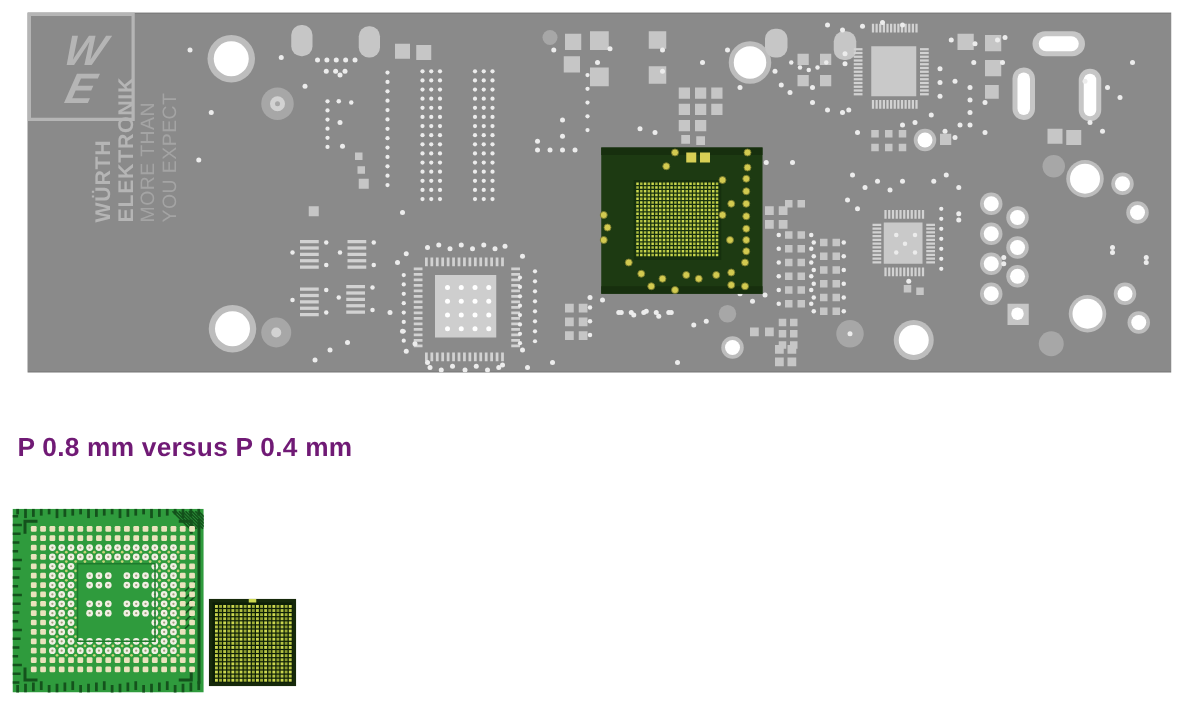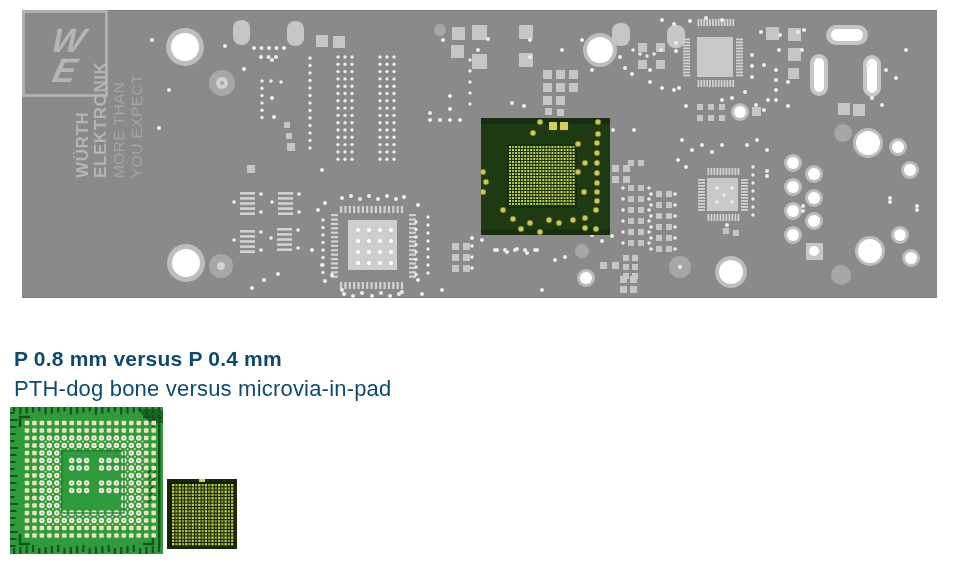--- a/index.html
+++ b/index.html
@@ -15,21 +15,21 @@
   .brand{position:absolute;left:52px;top:168px;width:130px;height:76px;
          transform:rotate(-90deg);transform-origin:0 0;line-height:1;}
   .brand div{white-space:nowrap;}
   .brand .b1{font-weight:bold;font-size:17px;letter-spacing:.6px;color:#b5b5b5;line-height:18px;}
   .brand .b2{font-size:15.5px;letter-spacing:.4px;color:#a4a4a4;line-height:18px;}
 
   
   .logo{position:absolute;left:22px;top:173px;width:86px;height:87px;}
 
   
-  .caption{position:absolute;left:14px;top:347px;color:#0c4a6e;}
+  .caption{position:absolute;left:14px;top:347px;color:#701a75;}
   .caption .title{font-size:21px;font-weight:bold;letter-spacing:.2px;}
   .caption .subtitle{font-size:22px;font-weight:normal;margin-top:5px;letter-spacing:.2px;}
 
   
   .photo{position:absolute;}
   #photo-large{left:10px;top:407px;width:153px;height:147px;}
   #photo-small{left:167px;top:479px;width:70px;height:70px;}
 </style>
 </head>
 <body>
@@ -1217,21 +1217,20 @@
         <rect x="1.5" y="1.5" width="83" height="84" fill="none" stroke="#b5b5b5" stroke-width="2.6"></rect>
         <g transform="translate(43,44) skewX(-14)" fill="#b5b5b5">
           <text x="0" y="-2" text-anchor="middle" font-family="Liberation Sans, sans-serif" font-weight="bold" font-style="italic" font-size="34">W</text>
           <text x="4" y="28" text-anchor="middle" font-family="Liberation Sans, sans-serif" font-weight="bold" font-style="italic" font-size="34">E</text>
         </g>
       </svg>
   </div>
 
   <div class="caption">
     <div class="title">P 0.8 mm versus P 0.4 mm</div>
-    <div class="subtitle">PTH-dog bone versus microvia-in-pad</div>
   </div>
 
   <svg id="photo-large" class="photo" width="153" height="147" viewBox="0 0 153 147">
       <rect x="0" y="0" width="153" height="147" fill="#2f9b3d"></rect>
       <rect x="3" y="0" width="2.2" height="4.5" fill="#14521c"></rect>
       <rect x="3" y="141" width="2.2" height="7" fill="#14521c"></rect>
       <rect x="9.3" y="0" width="2.2" height="7.5" fill="#14521c"></rect>
       <rect x="9.3" y="140" width="2.2" height="7" fill="#14521c"></rect>
       <rect x="15.6" y="0" width="2.2" height="6.5" fill="#14521c"></rect>
       <rect x="15.6" y="139" width="2.2" height="7" fill="#14521c"></rect>

